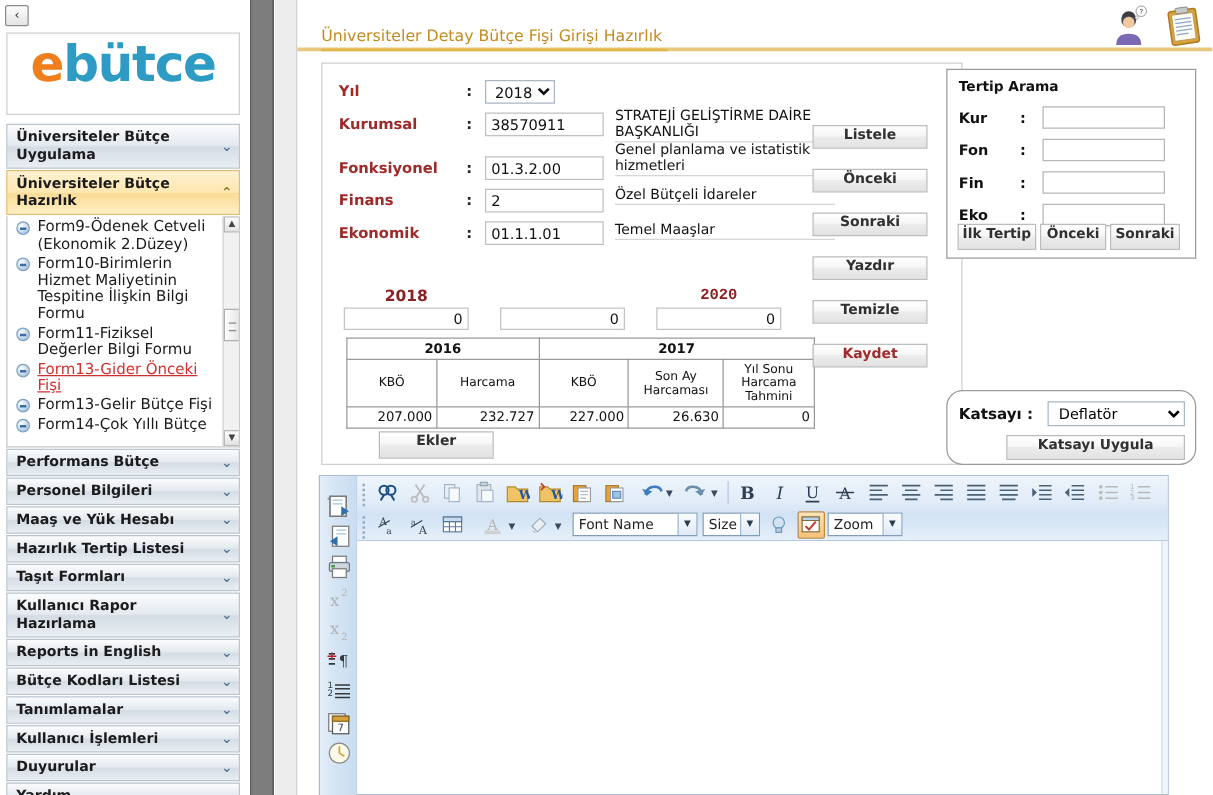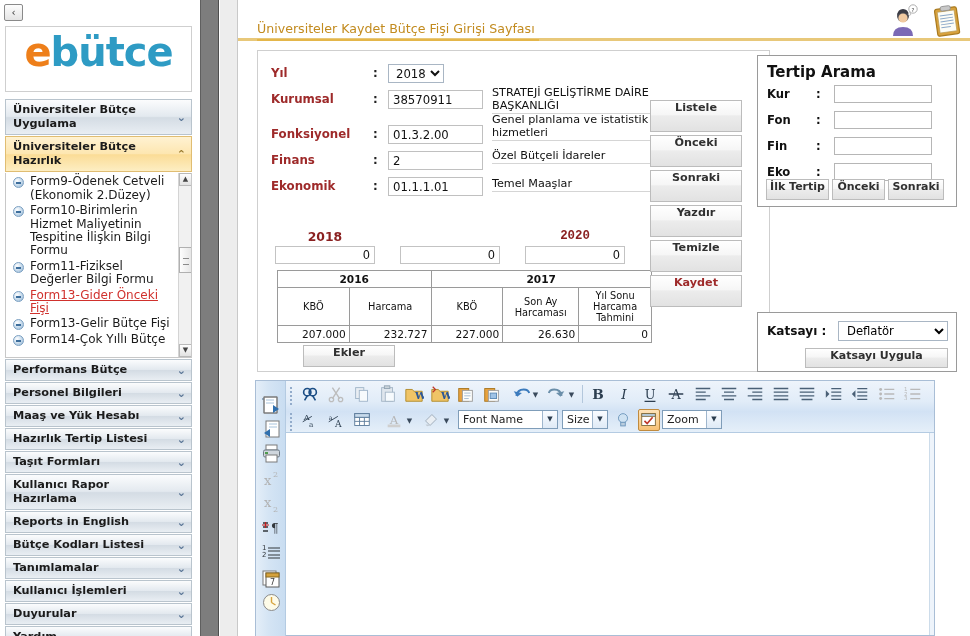--- a/index.html
+++ b/index.html
@@ -172,30 +172,30 @@
   #dtable th.sub { font-weight:normal; font-size:9.8px; line-height:11px; }
   #dtable td { text-align:right; font-size:10.6px; }
 
   
   .btn {
     border:1px solid #bcbcbc;
     background: linear-gradient(#ffffff 0%, #f6f6f6 45%, #ececec 50%, #e2e2e2 100%);
     color:#303030; font-weight:bold; font-size:11.2px;
     font-family:"DejaVu Sans",sans-serif; cursor:pointer; text-align:center;
   }
-  .btn-col { position:absolute; width:92px; height:32px; }
+  .btn-col { position:absolute; width:92px; height:19px; }
   #btn-ekler { position:absolute; left:45px; top:294px; width:92px; height:22px; }
 
   
   #tertip-panel {
     position:absolute; left:757px; top:55px; width:200px; height:152px;
     border:1px solid #9a9a9a; background:#fff;
   }
   #tertip-title {
-    position:absolute; left:9px; top:7px; font-weight:bold; font-size:15px; color:#111;
+    position:absolute; left:9px; top:7px; font-weight:bold; font-size:11px; color:#111;
   }
   .tlabel { position:absolute; font-weight:bold; font-size:11.6px; color:#111; }
   .tcolon { position:absolute; font-weight:bold; font-size:11.6px; color:#111; }
   .tinput {
     position:absolute; left:76px; width:98px; height:18px;
     border:1px solid #b6b6b6; background:#fff; font-size:11.4px; padding:0 3px;
     font-family:"DejaVu Sans",sans-serif;
   }
   .tbtn { position:absolute; top:123px; height:21px; font-size:11px; }
 
@@ -392,21 +392,21 @@
             <line x1="10.5" y1="14" x2="23.5" y2="14"></line>
             <line x1="10.5" y1="17" x2="23.5" y2="17"></line>
             <line x1="10.5" y1="20" x2="23.5" y2="20"></line>
             <line x1="10.5" y1="23" x2="20" y2="23"></line>
           </g>
         </g>
       </svg>
     </div>
     <div id="header-rule"></div>
 
-    <div id="page-title">Üniversiteler Kaydet Bütçe Fişi Girişi Sayfası</div>
+    <div id="page-title">Üniversiteler Detay Bütçe Fişi Girişi Hazırlık</div>
 
     <div id="form-panel">
 
       <div class="flabel" style="left:13px; top:15px;">Yıl</div>
       <div class="fcolon" style="left:115px; top:15px;">:</div>
       <select class="fselect" id="yil-select" style="left:130px; top:13px; width:56px;"><option>2018</option><option>2019</option><option>2020</option></select>
 
       <div class="flabel" style="left:13px; top:41px;">Kurumsal</div>
       <div class="fcolon" style="left:115px; top:41px;">:</div>
       <input class="finput" style="left: 130px; top: 39px; width: 95px;" value="38570911">
@@ -488,21 +488,21 @@
 
       <div class="tlabel" style="left:9px; top:109px;">Eko</div>
       <div class="tcolon" style="left:58px; top:109px;">:</div>
       <input class="tinput" style="top: 107px;" value="">
 
       <div class="btn tbtn" style="left:8px; width:63px;">İlk Tertip</div>
       <div class="btn tbtn" style="left:74px; width:53px;">Önceki</div>
       <div class="btn tbtn" style="left:130px; width:56px;">Sonraki</div>
     </div>
 
-    <div id="katsayi-panel" style="left:519px;">
+    <div id="katsayi-panel" style="left:519px;border-radius:13px;">
       <div id="katsayi-label">Katsayı :</div>
       <select id="katsayi-select"><option>Deflatör</option></select>
       <div class="btn" id="katsayi-apply">Katsayı Uygula</div>
     </div>
 
     <div id="editor">
 
       <div id="editor-vtool">
         <div class="grip"><i></i><i></i><i></i><i></i></div>
 

